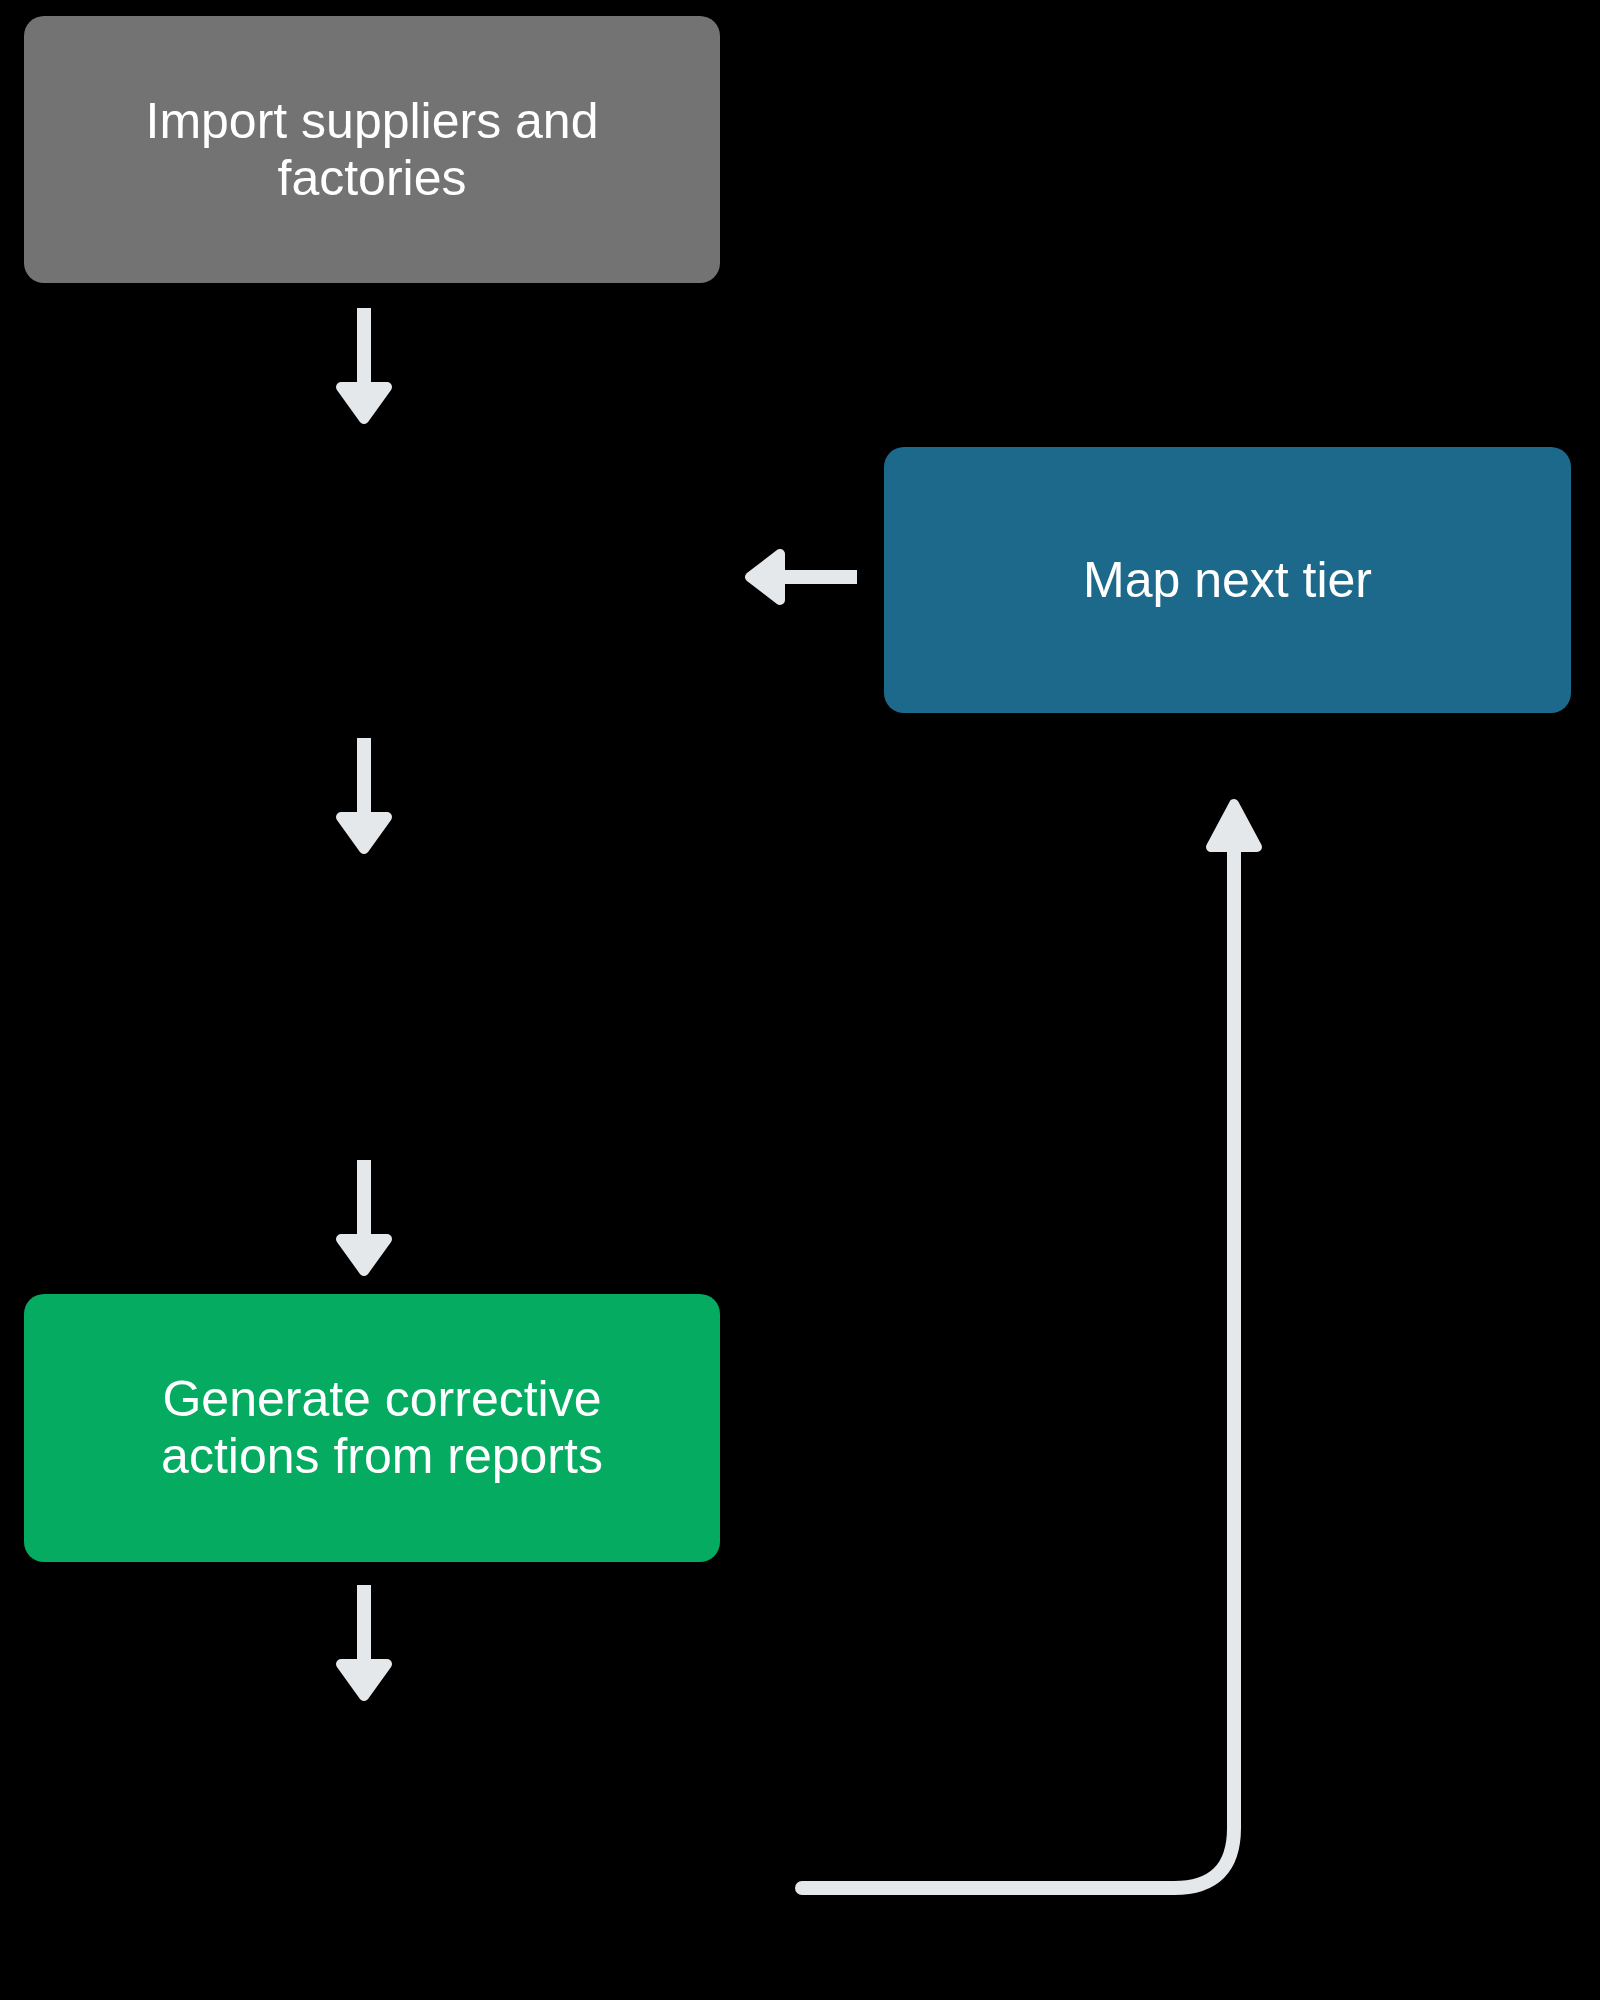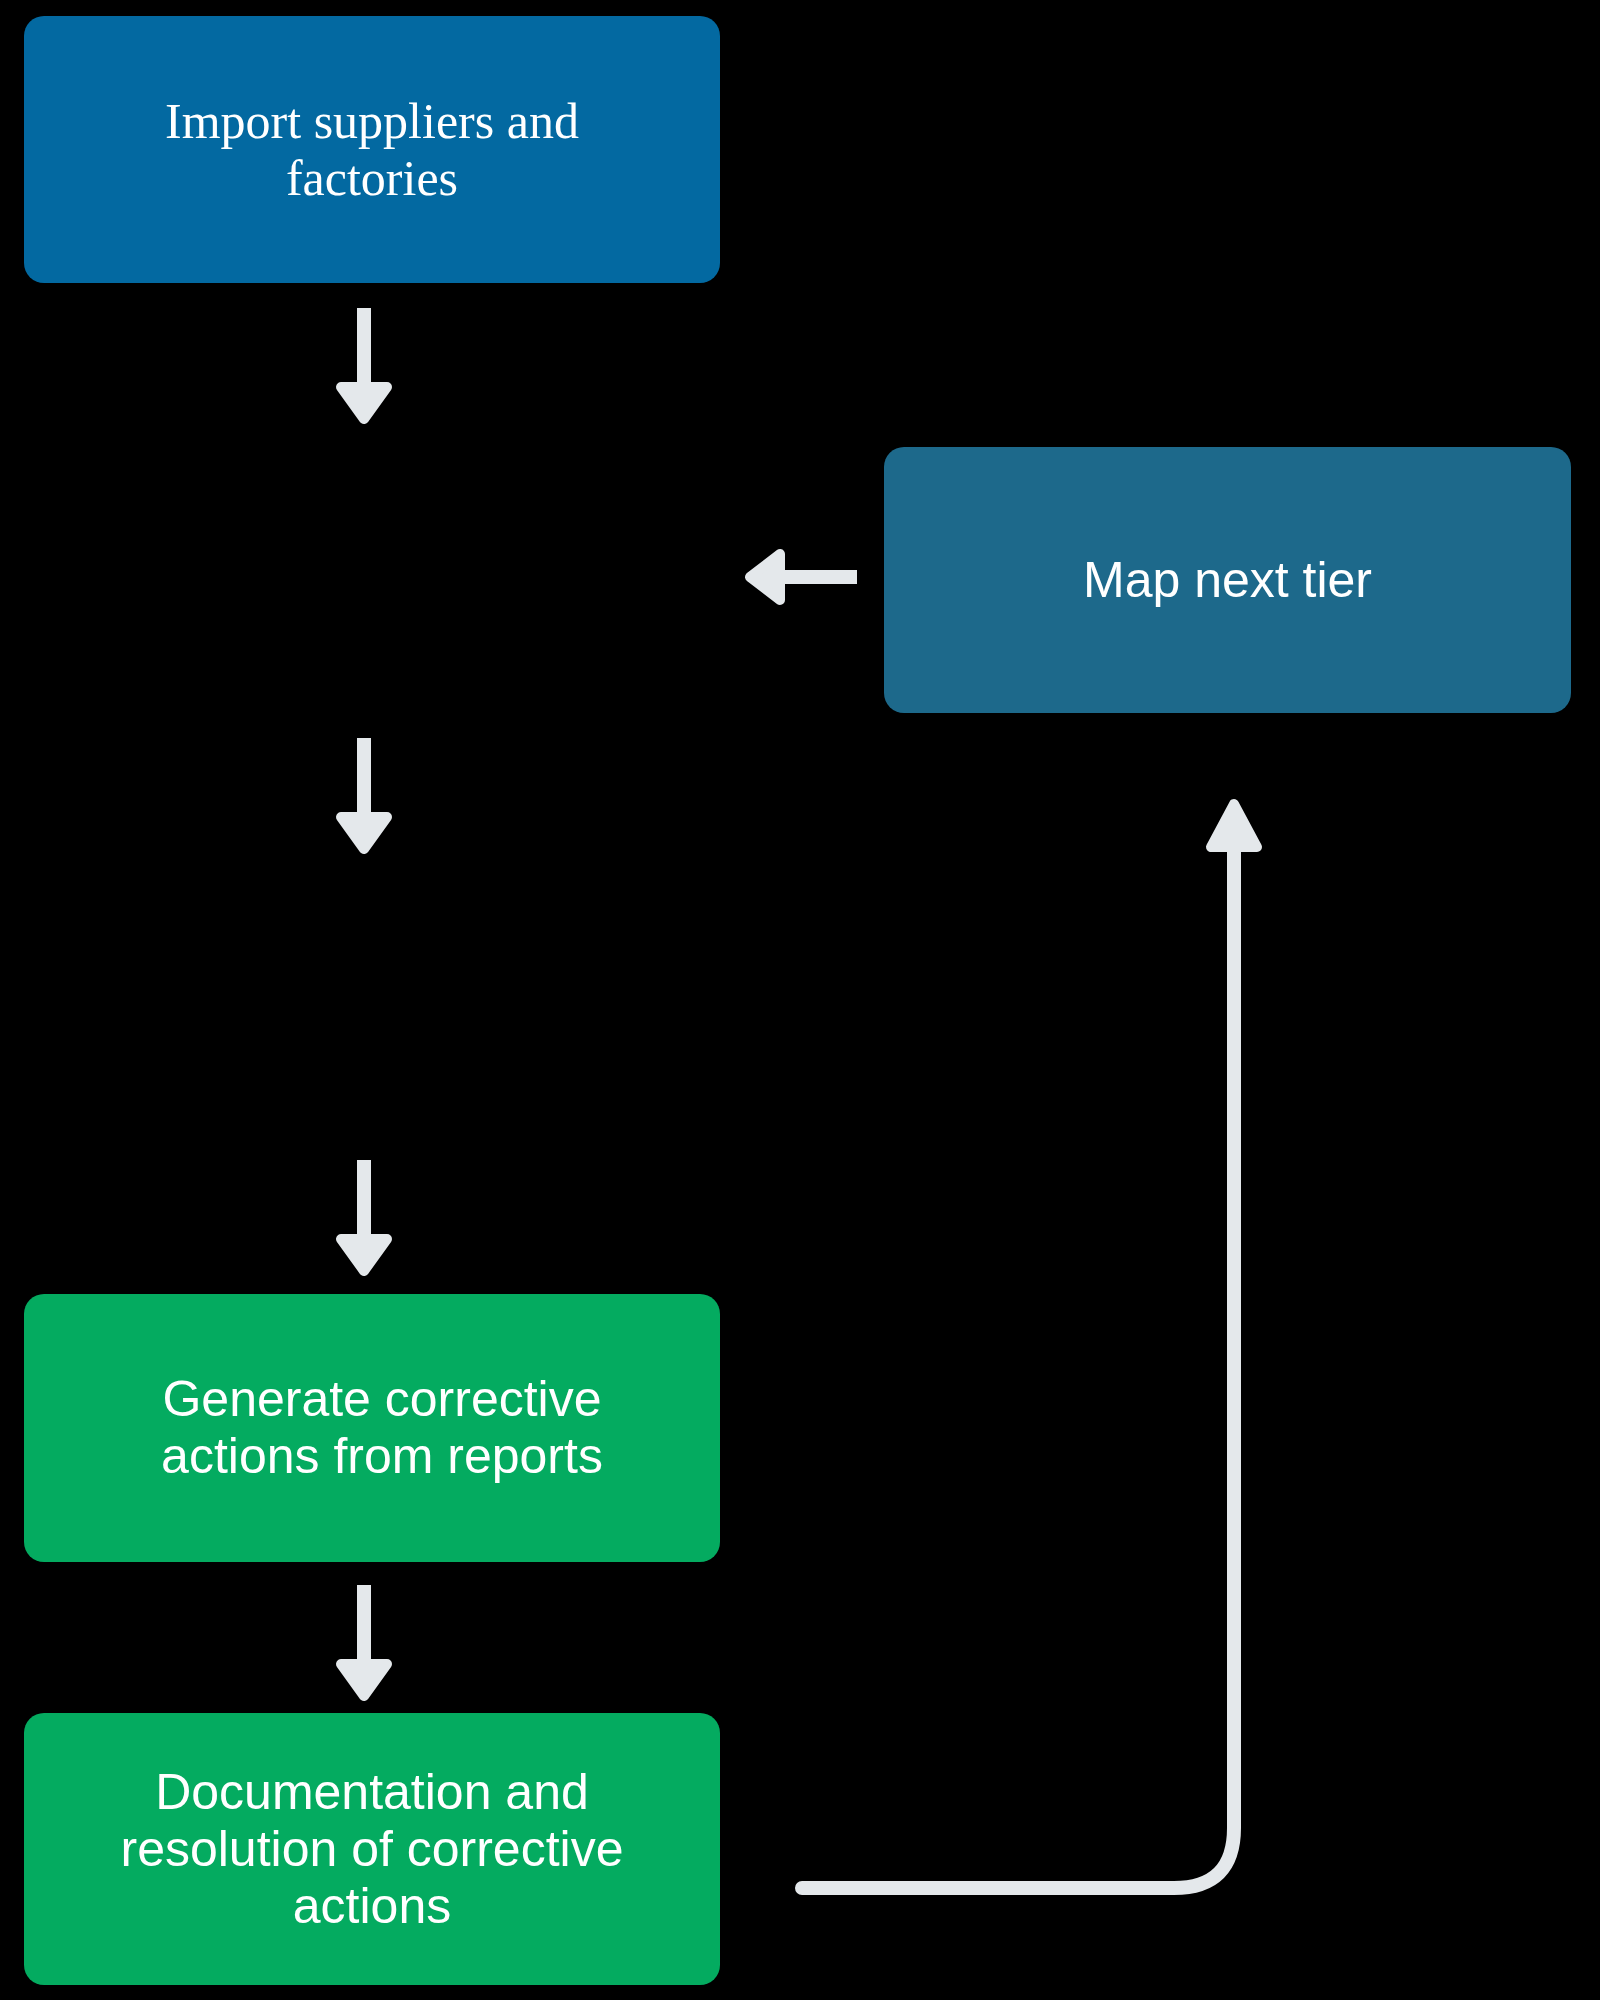--- a/index.html
+++ b/index.html
@@ -81,35 +81,30 @@
       <polygon points="780,554 780,600 750,577" fill="#E4E8EB" stroke="#E4E8EB" stroke-width="10" stroke-linejoin="round"></polygon>
     </g>
 
     <g>
       <path d="M 802 1888 L 1174 1888 Q 1234 1888 1234 1828 L 1234 852" fill="none" stroke="#E4E8EB" stroke-width="14" stroke-linecap="round"></path>
       <polygon points="1211,847 1257,847 1234,804" fill="#E4E8EB" stroke="#E4E8EB" stroke-width="10" stroke-linejoin="round"></polygon>
     </g>
 
   </svg>
 
-  <div class="node node-blue node-import" style="background-color: #0369a1; font-family: Liberation Serif, serif;">
+  <div class="node node-blue node-import" style="background-color: #737373;">
     <span class="node-label" style="color: rgb(255, 255, 255);">Import suppliers and
 factories</span>
   </div>
 
 
   <div class="node node-blue node-map-next-tier" style="background-color: rgb(29, 105, 139);">
     <span class="node-label" style="color: rgb(255, 255, 255);">Map next tier</span>
   </div>
 
 
   <div class="node node-green node-corrective" style="background-color: rgb(4, 171, 96); padding-left: 48px;">
     <span class="node-label" style="color: rgb(255, 255, 255);">Generate corrective
 actions from reports</span>
   </div>
 
-  <div class="node node-green node-documentation" style="background-color: rgb(4, 171, 96);">
-    <span class="node-label" style="color: rgb(255, 255, 255);">Documentation and
-resolution of corrective
-actions</span>
-  </div>
 
 </div>
 
 </body></html>

